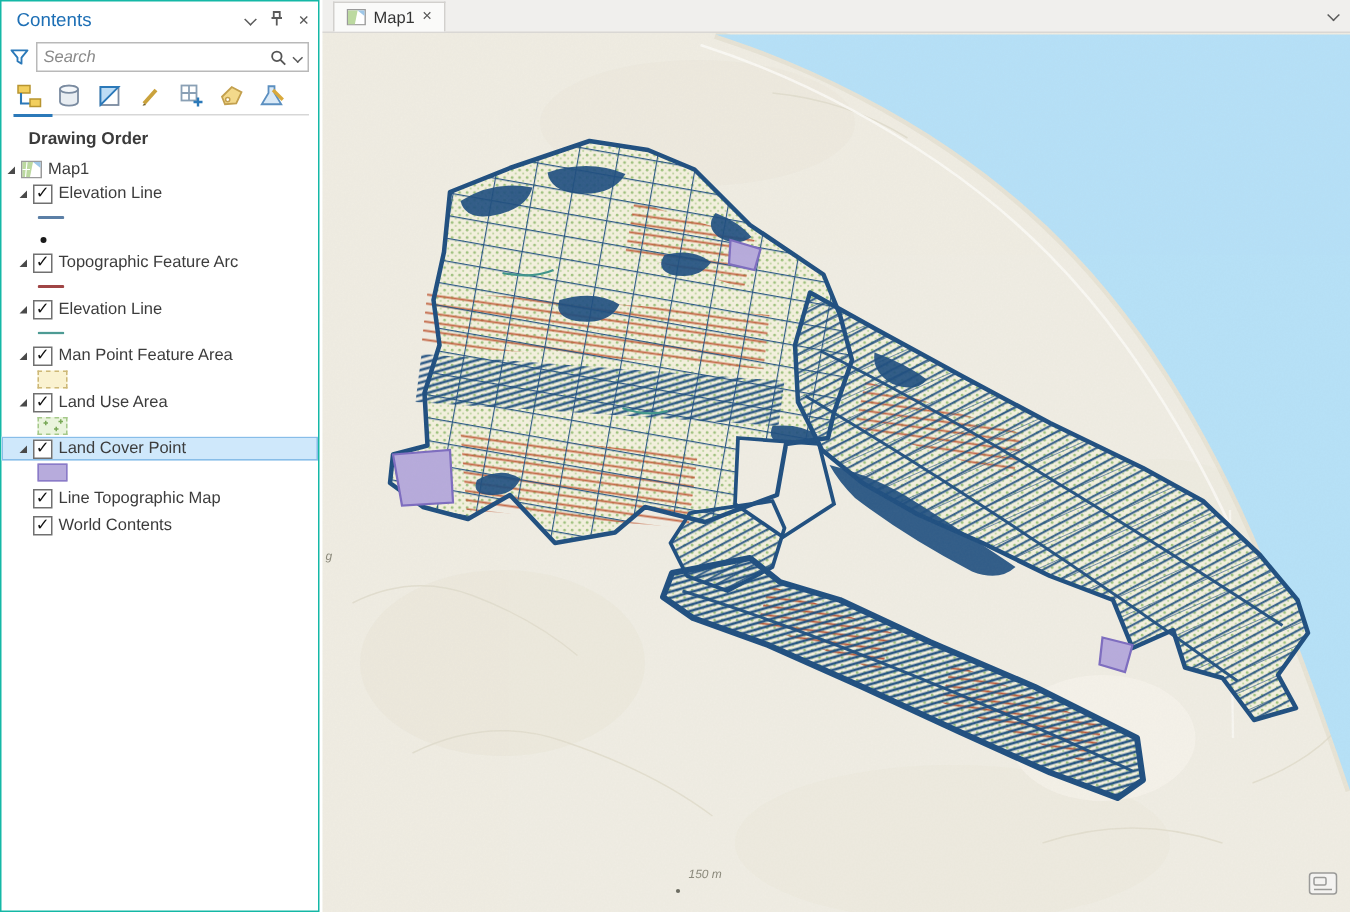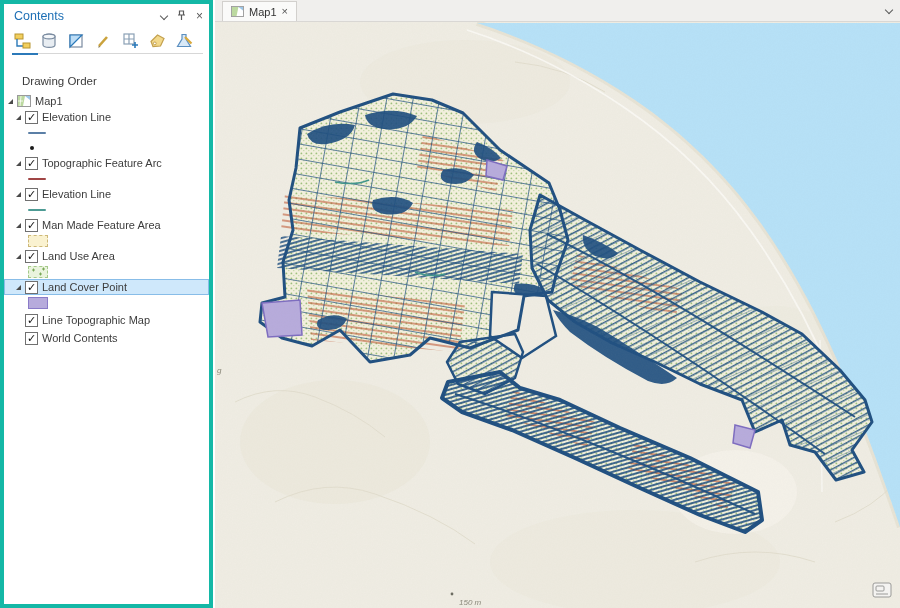--- a/index.html
+++ b/index.html
@@ -1,38 +1,38 @@
 <!DOCTYPE html>
 <html><head>
 <meta charset="utf-8">
 <style>
   * { margin:0; padding:0; box-sizing:border-box; }
   html,body { width:900px; height:608px; overflow:hidden; }
   body { font-family:"Liberation Sans", sans-serif; background:#ffffff; }
   .app { width:900px; height:608px; display:flex; position:relative; background:#ffffff; }
 
   
-  .panel { width:213px; height:608px; background:#ffffff; border:4px solid #14b8a6; margin-right:2px; position:relative; flex:none; }
+  .panel { width:213px; height:608px; background:#ffffff; border:1px solid #14b8a6; margin-right:2px; position:relative; flex:none; }
   .panel-header { height:24px; display:flex; align-items:center; padding:0 6px 0 10px; }
   .panel-title { color:#1d6fb5; font-size:12.5px; }
   .ph-icons { margin-left:auto; display:flex; align-items:center; gap:9px; }
   .chev { width:6px; height:6px; border-right:1.5px solid #5a5a5a; border-bottom:1.5px solid #5a5a5a; transform:rotate(45deg); display:inline-block; }
   .xglyph { color:#5a5a5a; font-size:12px; line-height:1; }
 
   .search-row { display:flex; align-items:center; padding:3px 6px 3px 4px; gap:3px; }
   .search-box { flex:1; height:20px; border:1px solid #b9b9b9; background:#fff; display:flex; align-items:center; padding:0 4px; gap:4px; }
   .search-box input { flex:1; border:none; outline:none; font-family:"Liberation Sans",sans-serif; font-size:11px; font-style:italic; color:#555; min-width:0; background:transparent; }
   .search-box input::placeholder { color:#8a8a8a; font-style:italic; }
 
   .toolbar { display:flex; align-items:center; padding:2px 4px 0 6px; gap:3px; }
   .tbtn { width:24px; height:22px; display:flex; align-items:center; justify-content:center; }
   .tb-underline { height:3px; margin:1px 6px 0 8px; border-top:1px solid #d7d7d7; position:relative; }
   .tb-underline .active-mark { position:absolute; left:0; top:-1px; width:26px; height:2px; background:#2b79b9; }
 
-  .section-heading { font-size:11.5px; font-weight:normal; color:#3b3b3b; padding:8px 0 6px 18px;margin-top:11px; }
+  .section-heading { font-size:11.5px; font-weight:bold; color:#3b3b3b; padding:8px 0 6px 18px; }
 
   .tree { font-size:11px; color:#3c3c3c; }
   .row { height:16px; display:flex; align-items:center; gap:4px; }
   .map-row { padding-left:4px; }
   .layer-row { padding-left:12px; }
   .basemap-row { padding-left:21px; margin-top:2px; }
   .row.selected { background:#cfe8fb; box-shadow:inset 0 0 0 1px #88bde8; }
   .tri { width:0; height:0; border-left:5px solid transparent; border-bottom:5px solid #4a4a4a; display:inline-block; flex:none; }
   .cb { width:13px; height:13px; border:1px solid #707070; background:#fff; display:inline-flex; align-items:center; justify-content:center; font-size:11px; line-height:1; color:#111; flex:none; }
   .lbl { white-space:nowrap; }
@@ -48,41 +48,54 @@
 
   
   .main { width:685px; height:608px; display:flex; flex-direction:column; }
   .tabbar { height:22px; background:#f0efed; border-bottom:1px solid #d9d7d4; display:flex; align-items:flex-end; position:relative; flex:none; }
   .tab { margin-left:7px; height:20px; background:#fafaf9; border:1px solid #d2d0cd; border-bottom:none; display:flex; align-items:center; gap:5px; padding:0 8px; font-size:11px; color:#333; }
   .tab .xglyph { font-size:11px; color:#555; }
   .tab-overflow { position:absolute; right:8px; top:7px; }
   .mapwrap { position:relative; flex:1; background:#f0ede3; overflow:hidden; }
   .mapwrap svg.mapsvg { position:absolute; left:0; top:0; }
   .maplabel { position:absolute; font-size:8px; font-style:italic; color:#8b897b; pointer-events:none; }
-  .lbl-contour { left:244px; top:576px; }
+  .lbl-contour { left:244px; top:556px; }
   .lbl-g { left:2px; top:344px; }
   .overlay-btn { position:absolute; right:8px; bottom:6px; }
 </style>
 </head>
 <body>
 
 <div class="app">
 
   <aside class="panel">
     <div class="panel-header">
       <span class="panel-title">Contents</span>
       <span class="ph-icons">
         <span class="chev"></span>
         <svg width="11" height="12" viewBox="0 0 11 12">
             <path d="M3.5,1 h4 v4 h-4 z M5.5,5 v5 M2,5 h7" stroke="#5a5a5a" stroke-width="1.2" fill="none"></path>
           </svg>
         <span class="xglyph">×</span>
       </span>
     </div>
 
+    <div class="search-row">
+      <svg width="16" height="16" viewBox="0 0 18 18">
+          <path d="M3,4 H15 L10.5,9.5 V14 L7.5,12.2 V9.5 Z" stroke="#2b79b9" stroke-width="1.4" fill="none" stroke-linejoin="round"></path>
+        </svg>
+      <div class="search-box">
+        <input type="text" placeholder="Search" style="">
+        <svg width="13" height="13" viewBox="0 0 14 14">
+            <circle cx="6" cy="6" r="3.4" stroke="#555" stroke-width="1.3" fill="none"></circle>
+            <path d="M8.6,8.6 L12,12" stroke="#555" stroke-width="1.3"></path>
+          </svg>
+        <span class="chev" style="width:5px;height:5px;"></span>
+      </div>
+    </div>
 
     <div class="toolbar">
       <span class="tbtn">
         <svg width="19" height="18" viewBox="0 0 19 18">
             <rect x="2" y="2" width="8" height="5" fill="#f2cf5e" stroke="#b89530"></rect>
             <path d="M4,7 V14 H10" stroke="#2b79b9" stroke-width="1.4" fill="none"></path>
             <rect x="10" y="11" width="7" height="5" fill="#f2cf5e" stroke="#b89530"></rect>
           </svg>
       </span>
       <span class="tbtn">
@@ -169,21 +182,21 @@
         <span class="cb">✓</span>
         <span class="lbl">Elevation Line</span>
       </div>
       <div class="symrow">
           <span class="sym-line teal"></span>
         </div>
 
       <div class="row layer-row">
         <span class="tri"></span>
         <span class="cb">✓</span>
-        <span class="lbl">Man Made Feature Area</span>
+        <span class="lbl">Man Point Feature Area</span>
       </div>
       <div class="symrow">
           <span class="sym-area sym-cream"></span>
         </div>
 
       <div class="row layer-row">
         <span class="tri"></span>
         <span class="cb">✓</span>
         <span class="lbl">Land Use Area</span>
       </div>

